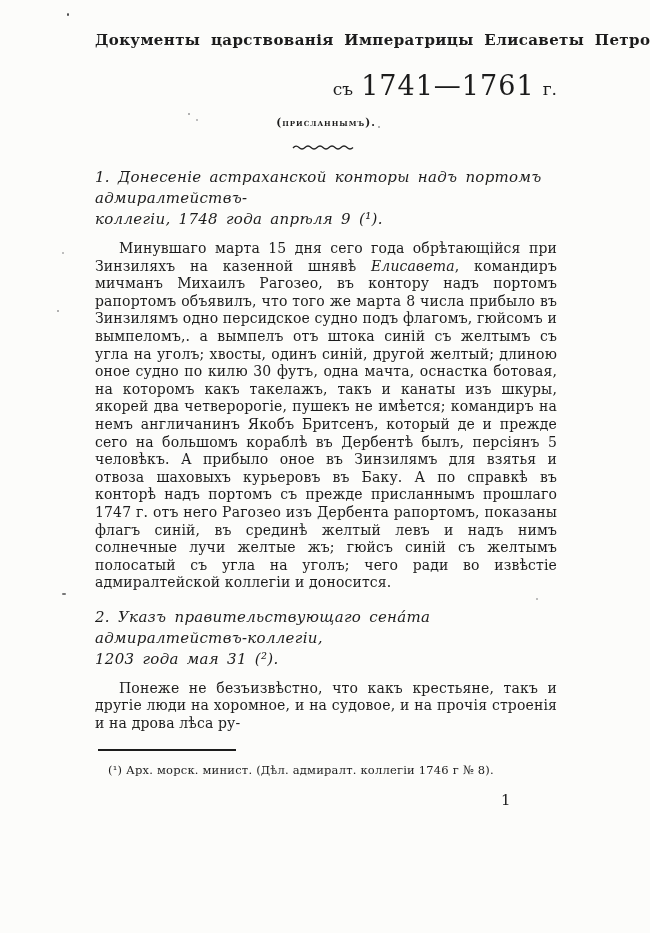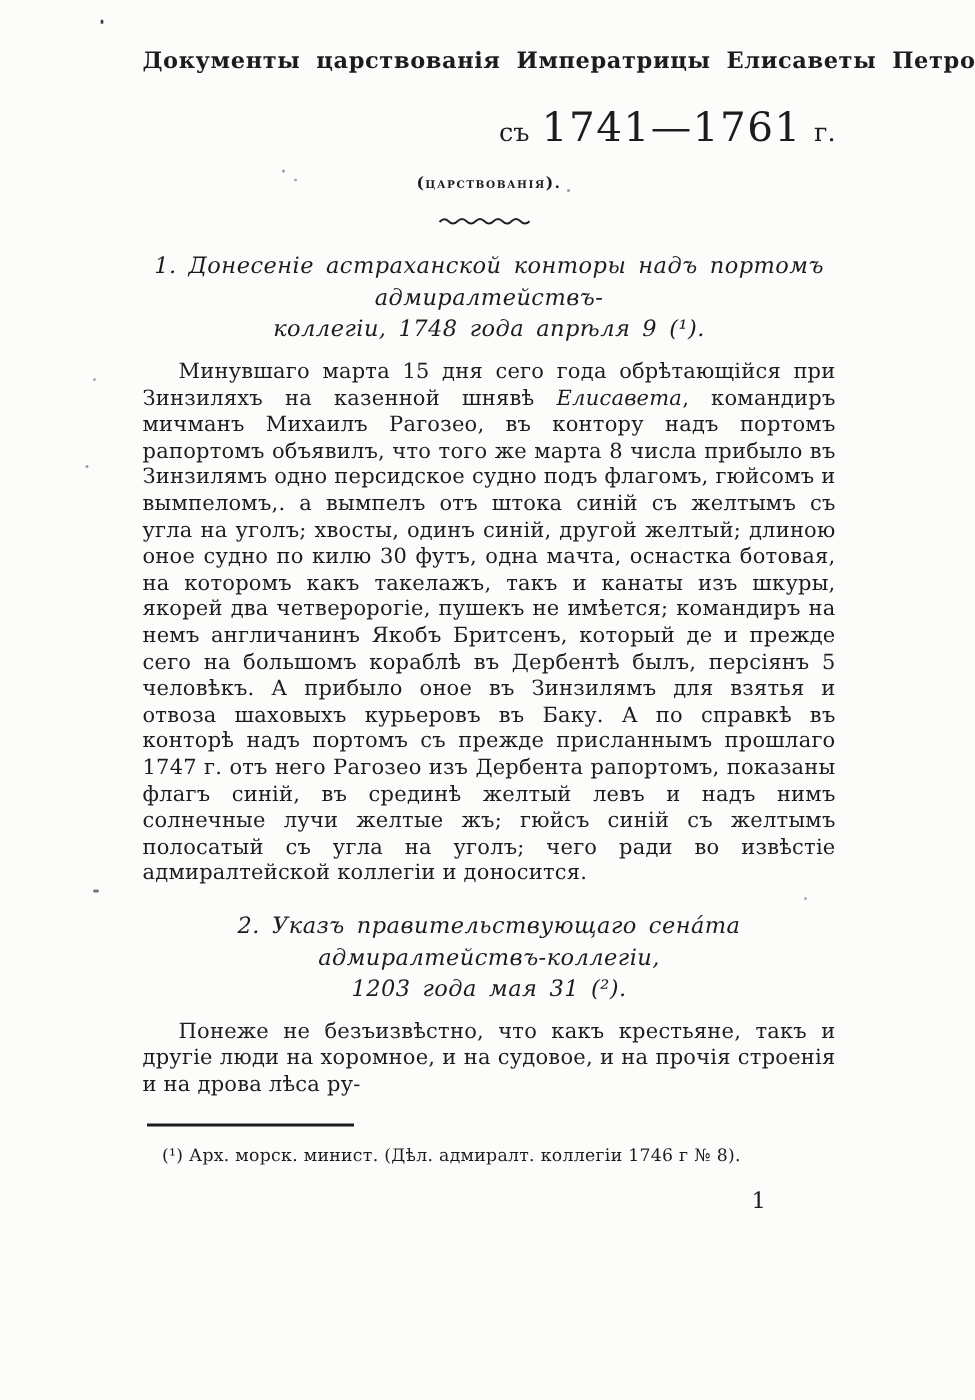--- a/index.html
+++ b/index.html
@@ -55,21 +55,20 @@
   }
   .wavy {
     display: block;
     margin: 15px auto 0 auto;
   }
   .doc-heading {
     margin-top: 15px;
     font-style: italic;
     font-size: 15px;
     line-height: 21px;
-    text-align: center;
     letter-spacing: 0.3px;
     word-spacing: 3px;
   }
   .body-para {
     margin: 10px 0 0 0;
     font-size: 14px;
     line-height: 17.6px;
     text-align: justify;
     text-align-last: left;
     text-indent: 24px;
@@ -118,21 +117,21 @@
   <div class="content">
 
     <div class="title">Документы царствованія Императрицы Елисаветы Петровны.</div>
 
     <div class="daterange">
       <span class="dr-small">съ</span>
       <span class="dr-years">1741—1761</span>
       <span class="dr-small">г.</span>
     </div>
 
-    <div class="continuation">(царствованія).</div>
+    <div class="continuation">(присланнымъ).</div>
 
     <svg class="wavy" width="70" height="9" viewBox="0 0 70 9">
       <path d="M2,5 q3,-3.5 6,-0.5 t6,0 t6,0 t6,0 t6,0 t6,0 t6,0 t6,0 t6,0 t6,0" fill="none" stroke="#222" stroke-width="1.3"></path>
     </svg>
 
     <div class="doc-heading">
       <div>1. Донесеніе астраханской конторы надъ портомъ адмиралтействъ-</div>
       <div>коллегіи, 1748 года апрѣля 9 (¹).</div>
     </div>
 

